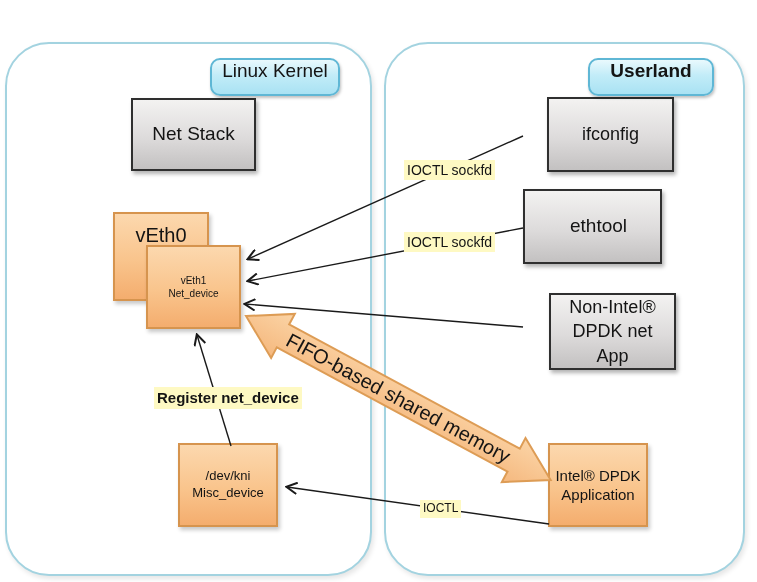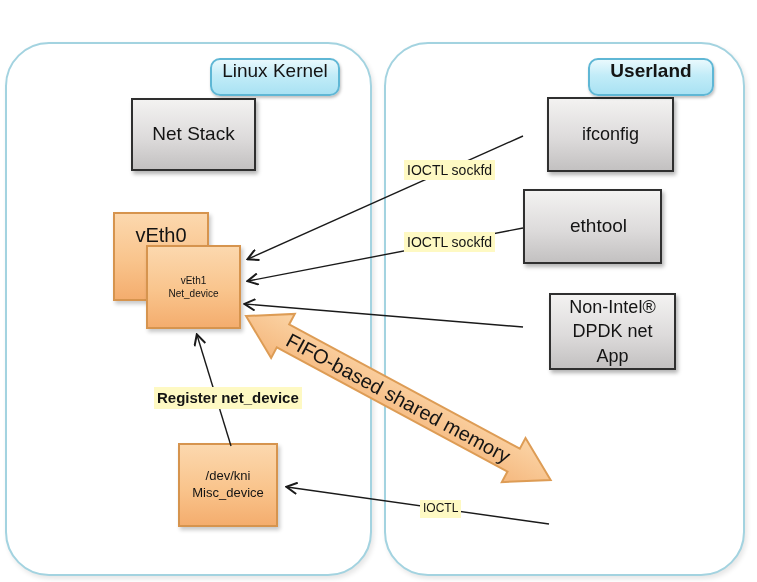--- a/index.html
+++ b/index.html
@@ -101,20 +101,22 @@
   <div class="node orange" id="node-veth1">vEth1
 Net_device</div>
   <div class="node orange" id="node-devkni">/dev/kni
 Misc_device</div>
 
   <div class="node gray" id="node-ifconfig">ifconfig</div>
   <div class="node gray" id="node-ethtool">ethtool</div>
   <div class="node gray" id="node-non-intel">Non-Intel®
 DPDK net
 App</div>
+  <div class="node orange" id="node-intel-app">Intel® DPDK
+Application</div>
 
   <svg id="arrows" viewBox="0 0 757 582" xmlns="http://www.w3.org/2000/svg">
     <defs>
       <marker id="arrowOpen" viewBox="0 0 10 10" refX="8.5" refY="5" markerWidth="9" markerHeight="9" orient="auto-start-reverse">
         <path d="M0.5,0.5 L9,5 L0.5,9.5" fill="none" stroke="#1a1a1a" stroke-width="1.6"></path>
       </marker>
       <linearGradient id="fifoGrad" x1="0" y1="0" x2="0" y2="1">
         <stop offset="0" stop-color="#fbd4a6"></stop>
         <stop offset="1" stop-color="#f5b87e"></stop>
       </linearGradient>

